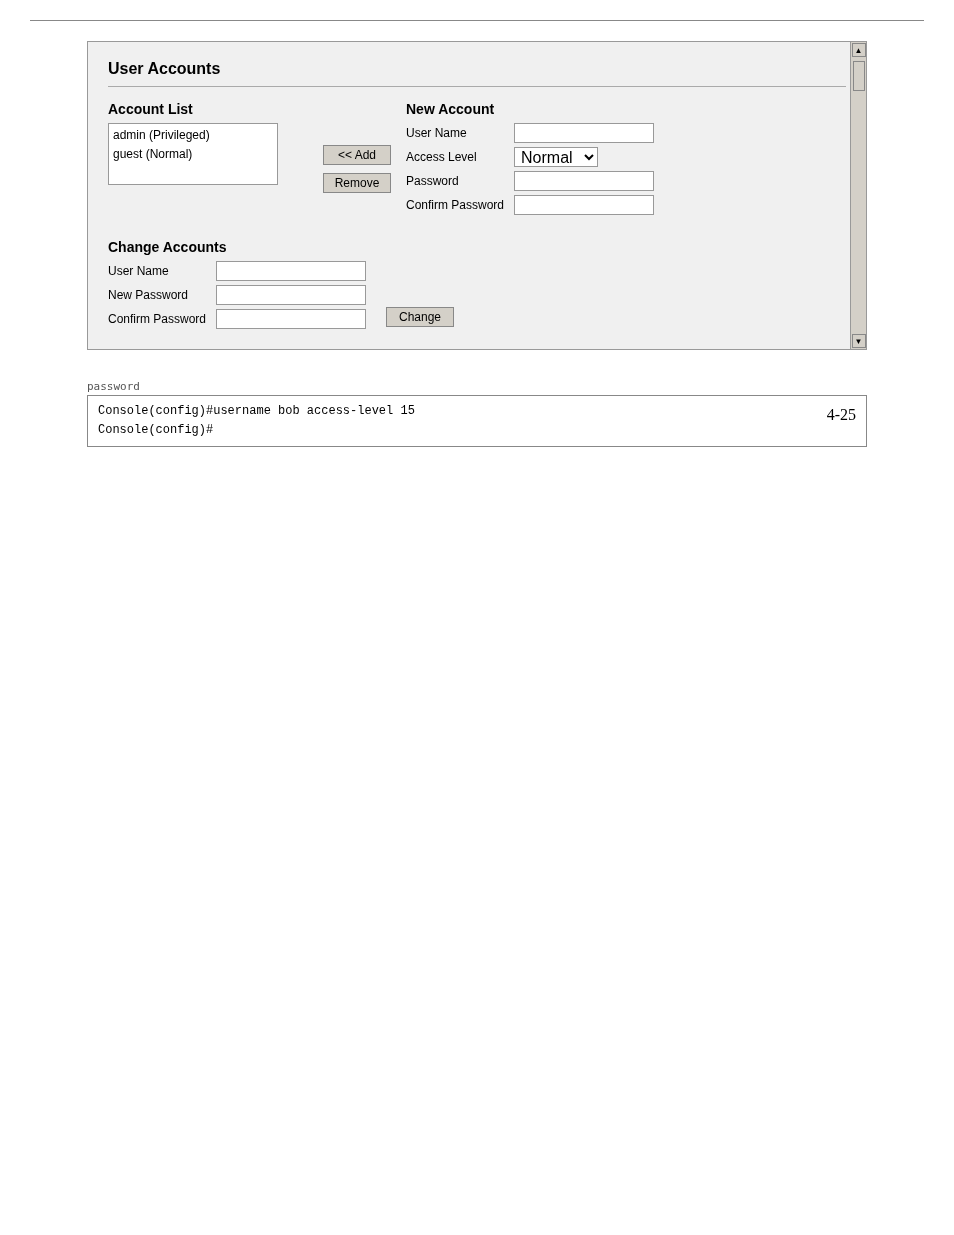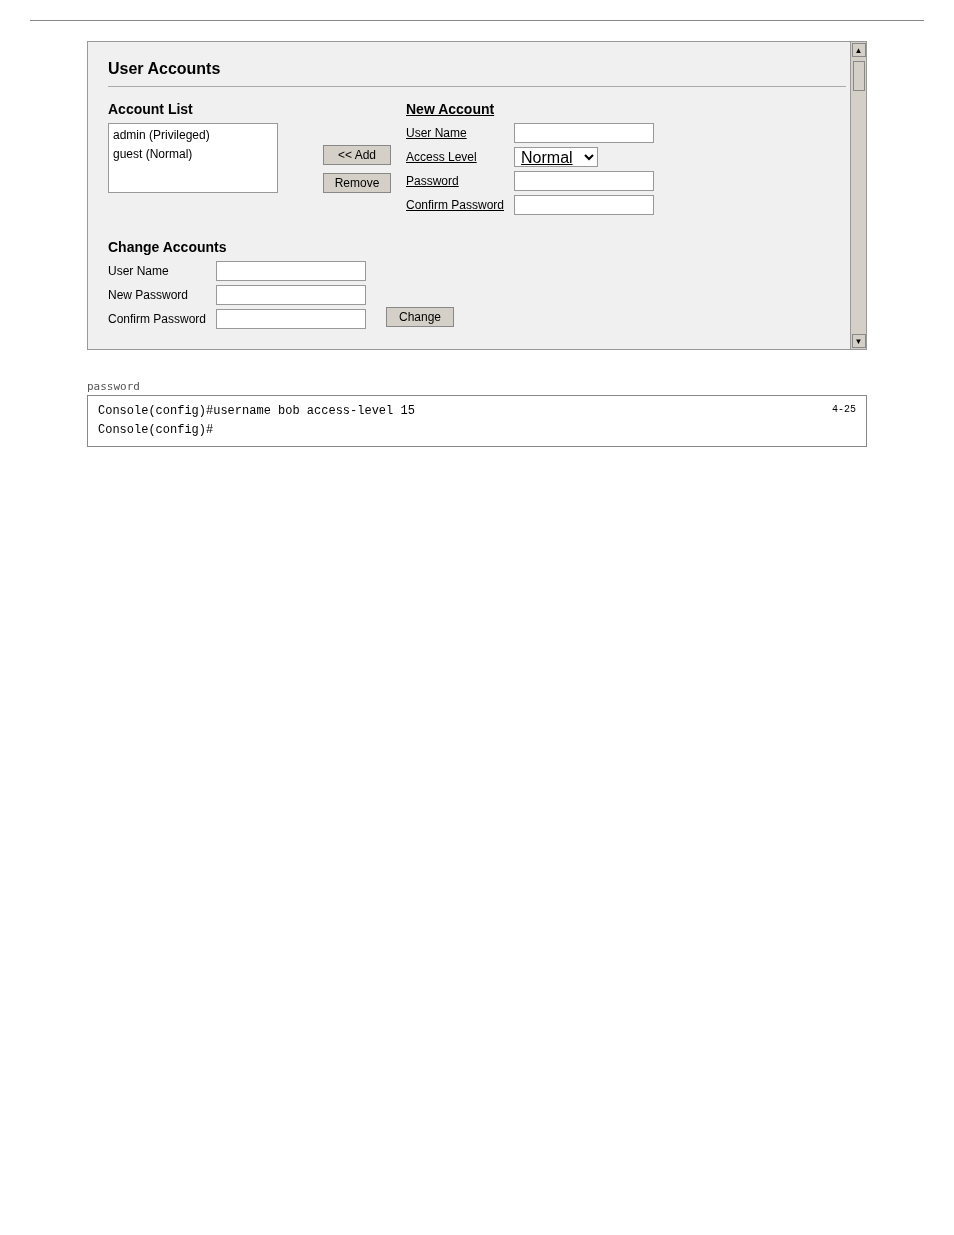--- a/index.html
+++ b/index.html
@@ -103,21 +103,21 @@
     .section-heading {
       font-size: 14px;
       font-weight: bold;
       margin-bottom: 6px;
     }
 
     .account-list-box {
       border: 1px solid #999;
       background: #ffffff;
       width: 170px;
-      height: 70px;
+      height: 62px;
       padding: 2px 4px;
       font-size: 12px;
       line-height: 1.6;
     }
 
     
     .button-section {
       width: 90px;
       display: flex;
       flex-direction: column;
@@ -133,21 +133,20 @@
       padding: 2px 10px;
       font-size: 12px;
       cursor: pointer;
       min-width: 68px;
       text-align: center;
     }
 
     
     .new-account-section {
       flex: 1;
-      text-decoration: underline;
     }
 
     .form-grid {
       display: grid;
       grid-template-columns: auto 1fr;
       gap: 4px 6px;
       align-items: center;
       margin-top: 6px;
     }
 
@@ -230,22 +229,22 @@
       font-family: 'Courier New', Courier, monospace;
       font-size: 12px;
       line-height: 1.6;
       position: relative;
     }
 
     .console-page-num {
       position: absolute;
       right: 10px;
       top: 6px;
-      font-family: Liberation Mono, monospace;
-      font-size: 10px;
+      font-family: Liberation Serif, serif;
+      font-size: 16px;
     }
   </style>
 </head>
 <body>
 
 <div class="page-wrapper">
   <div class="top-divider"></div>
 
   <div class="user-accounts-panel">
 

